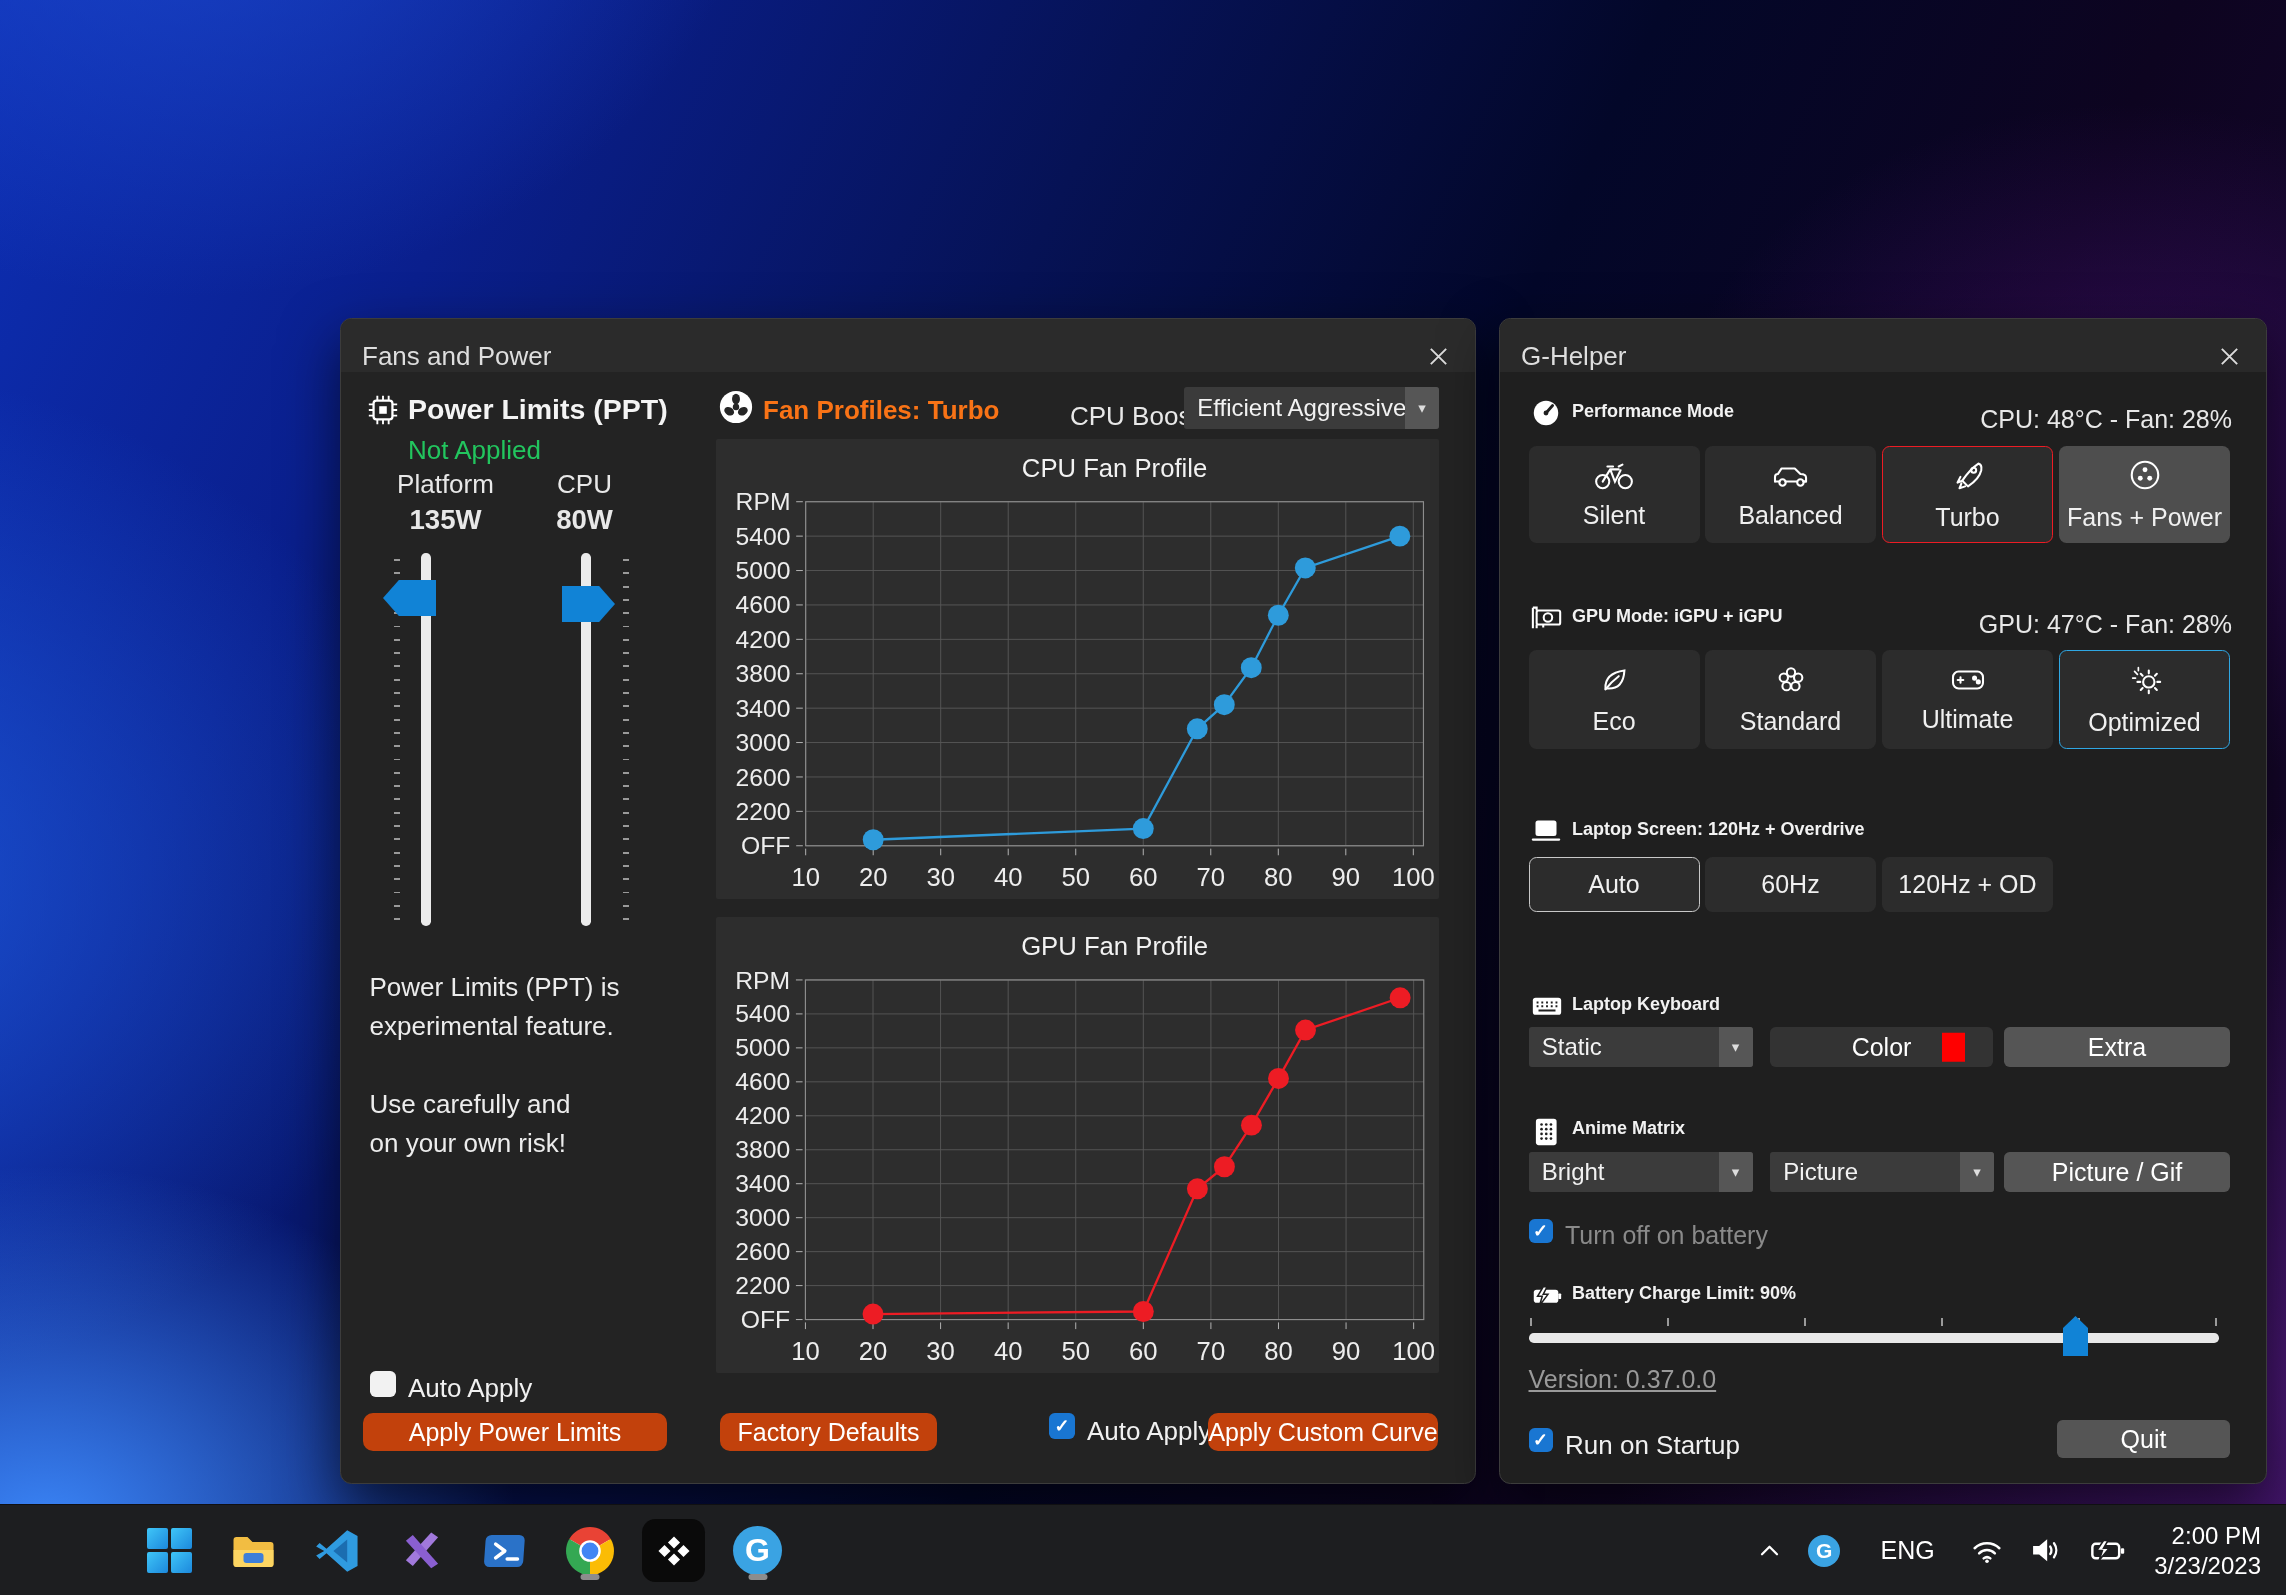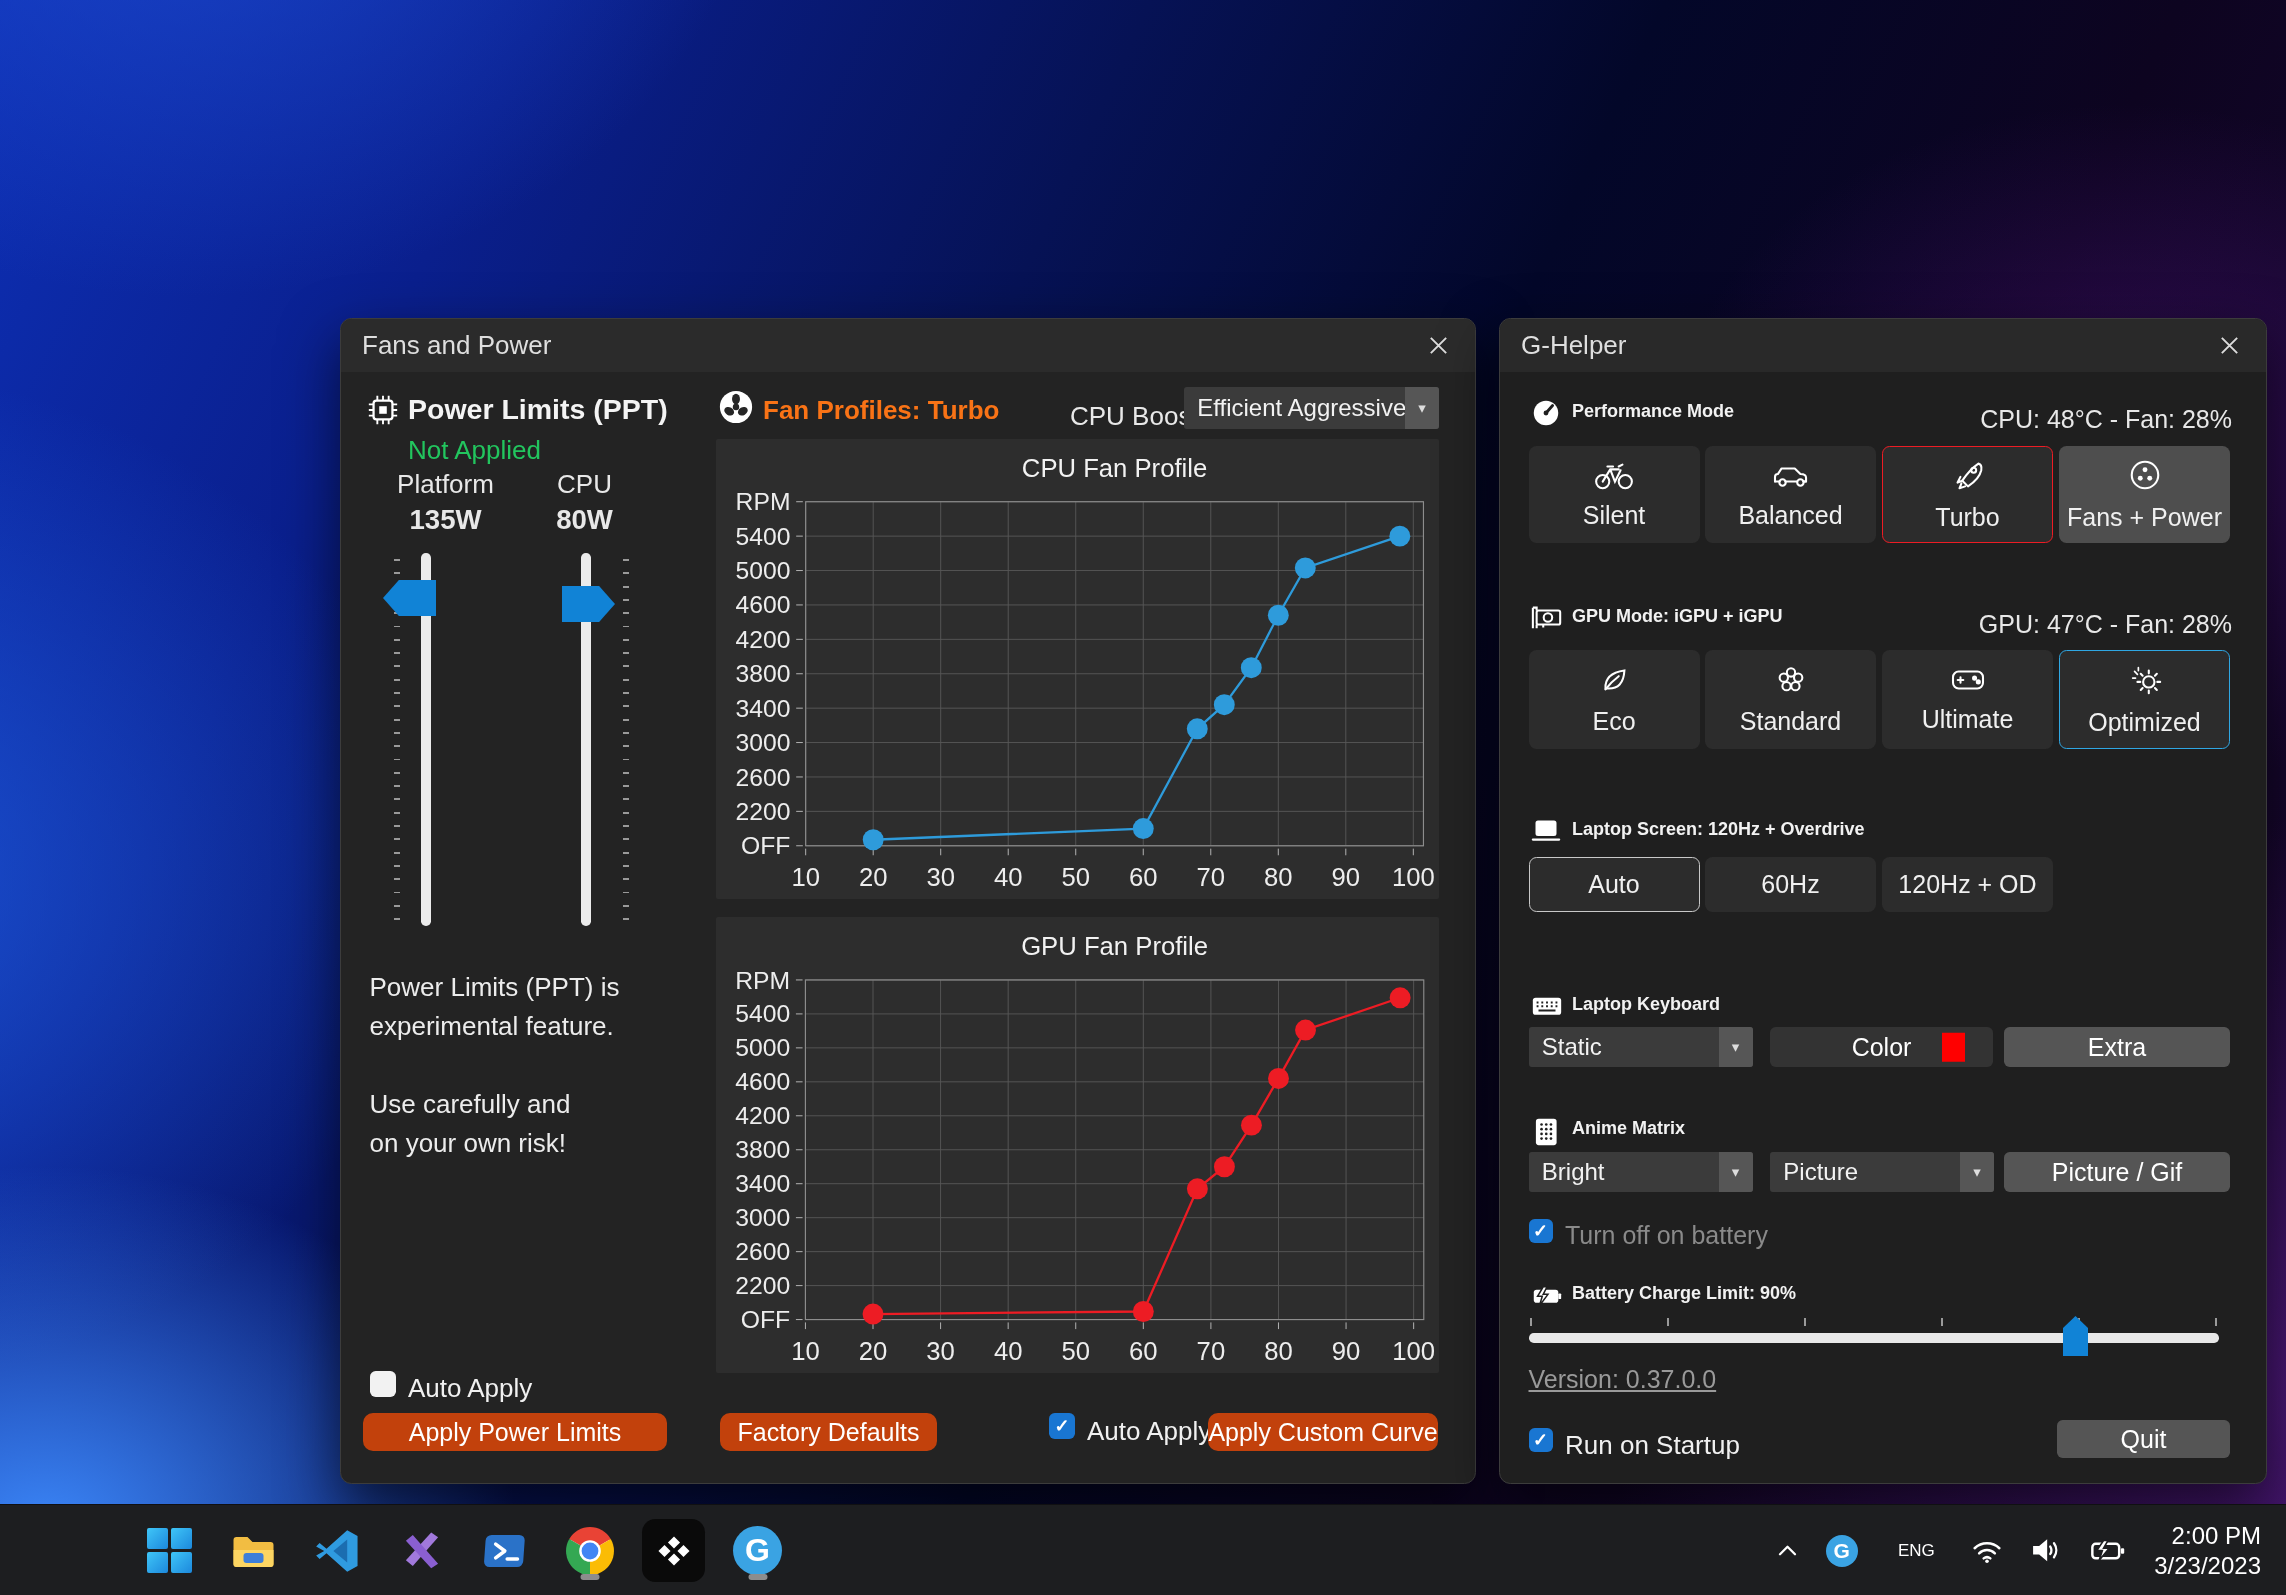--- a/index.html
+++ b/index.html
@@ -11,21 +11,21 @@
       radial-gradient(1046px 856px at -8% 55%, rgba(30,90,220,.85), rgba(30,90,220,0) 60%),
       radial-gradient(951px 761px at 8% -10%, rgba(28,72,205,.85), rgba(28,72,205,0) 60%),
       radial-gradient(1236px 951px at 104% 88%, rgba(118,38,178,.55), rgba(118,38,178,0) 62%),
       radial-gradient(761px 571px at 93% 28%, rgba(88,22,140,.45), rgba(88,22,140,0) 60%),
       linear-gradient(115deg,#0d2fb4 0%,#0a1f8d 18%,#061255 38%,#030729 55%,#0d0420 72%,#1c0836 100%);}
   .window{position:absolute;border-radius:11.4px;border:1px solid #3c3c3c;color:#e8e8e8;
           box-shadow:0 23px 57px rgba(0,0,0,.6);}
   #fans-window{left:340px;top:318px;width:1134px;height:1164px;background:#232323;}
   #ghelper-window{left:1499px;top:318px;width:766px;height:1164px;background:#1f1f1f;}
   .titlebar{position:absolute;left:0;top:0;right:0;height:53px;background:#2b2b2b;
-            border-radius:10.5px 10.5px 0 0;display:flex;align-items:center;
+            border-radius:10.5px 10.5px 0 0;display:flex;align-items:flex-end;
             justify-content:space-between;padding:0 21px;box-sizing:border-box;}
   .titlebar .t{font-size:26px;color:#dedede;}
   .close-btn{width:32px;height:32px;display:flex;align-items:center;justify-content:center;cursor:pointer;}
   .abs{position:absolute;}
   .h-ico{width:34px;height:34px;}
   .sec-head{font-size:18px;font-weight:bold;color:#f2f2f2;}
   .sec-status{font-size:25px;color:#e8e8e8;}
   .red{color:#22c55e;}
   .btn{display:flex;align-items:center;justify-content:center;border-radius:3.8px;
        font-size:25px;color:#fff;box-sizing:border-box;cursor:pointer;}
@@ -70,21 +70,21 @@
   .muted{color:#8a8a8a;}
   
   .taskbar{position:absolute;left:0;right:0;bottom:0;height:91px;background:#1d1e20;
            border-top:1px solid #101012;}
   .tb-apps{position:absolute;left:138px;top:0;height:100%;display:flex;align-items:center;gap:21px;}
   .tb-icon{width:63px;height:63px;border-radius:7.6px;display:flex;align-items:center;
            justify-content:center;position:relative;cursor:pointer;}
   .tb-dot{position:absolute;bottom:1.9px;left:50%;transform:translateX(-50%);width:19px;height:5.7px;
           border-radius:2.9px;background:#8d8d8d;}
   .tray{position:absolute;right:25px;top:0;height:100%;display:flex;align-items:center;gap:27px;}
-  .tray .lang{font-size:17px;color:#fff;}
+  .tray .lang{font-size:25px;color:#fff;}
   .clock{text-align:right;color:#fff;font-size:24px;line-height:30px;}
   .g-circle{border-radius:50%;background:#3aa3e3;color:#fff;font-weight:bold;
             display:flex;align-items:center;justify-content:center;}
   .start-sq{display:grid;grid-template-columns:21px 21px;grid-template-rows:21px 21px;gap:2.9px;}
   .start-sq i{background:linear-gradient(135deg,#3fc6f8,#1c88dc);border-radius:1.9px;}
   .swatch{position:absolute;right:28.5px;top:50%;transform:translateY(-50%);width:23px;height:28.5px;background:#ff0000;}
 </style>
 </head>
 <body>
 

